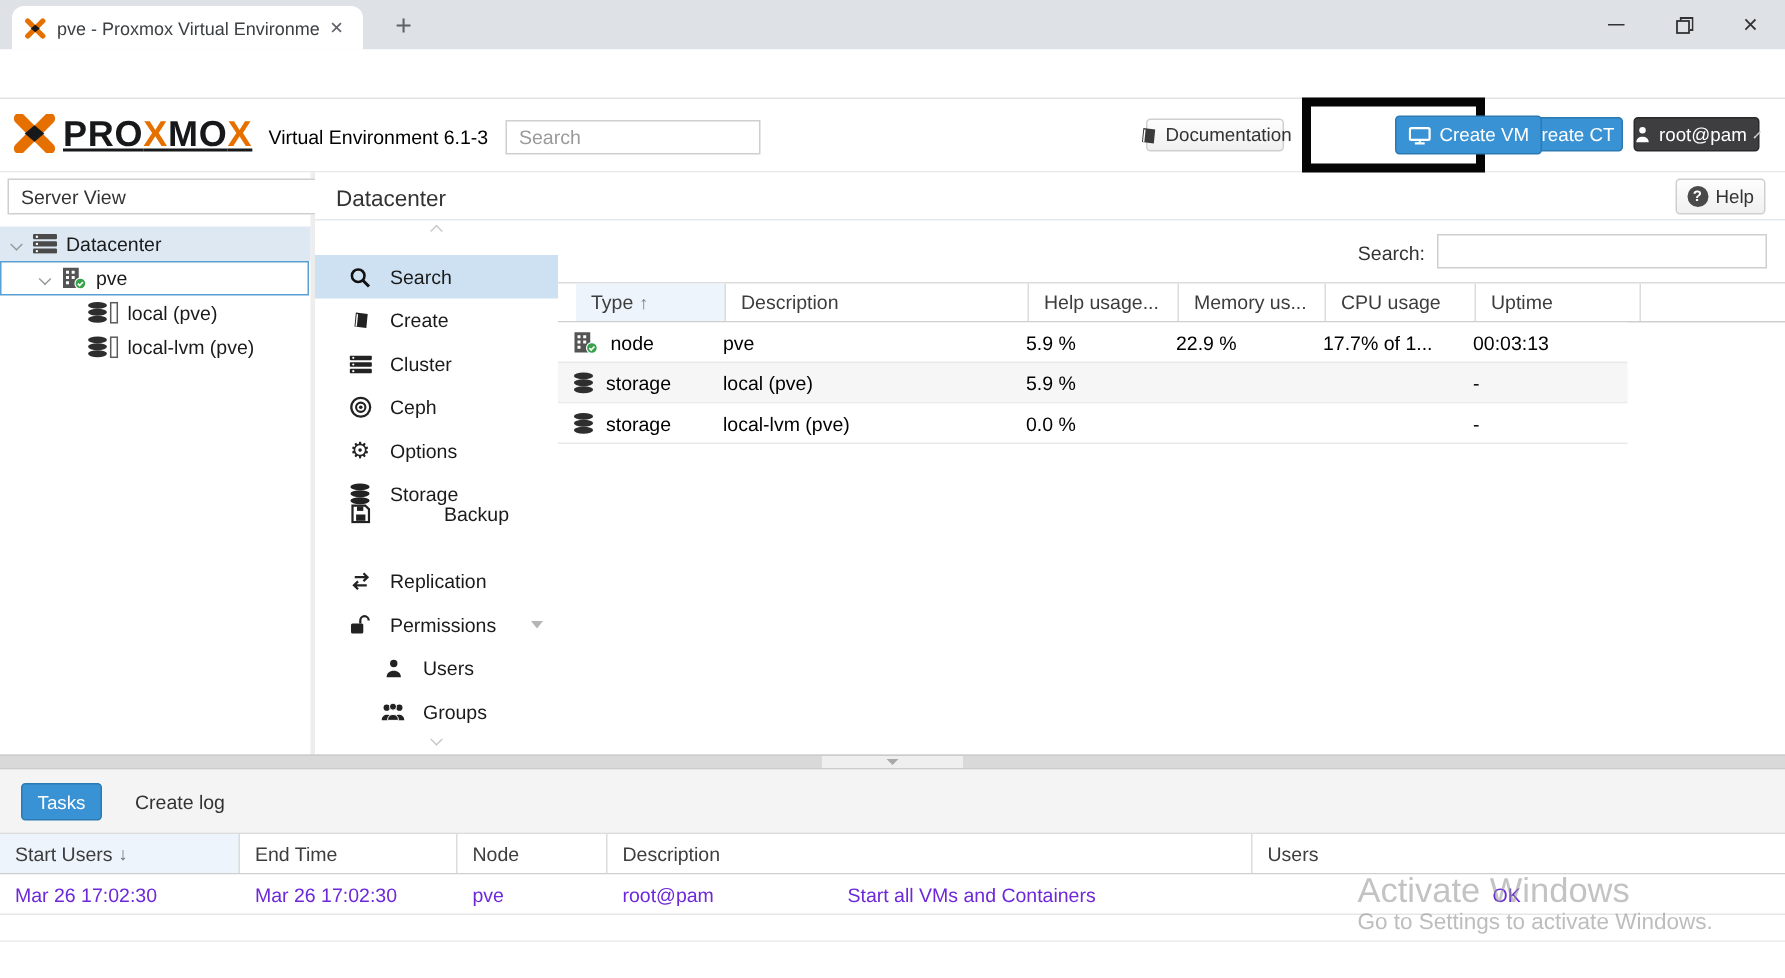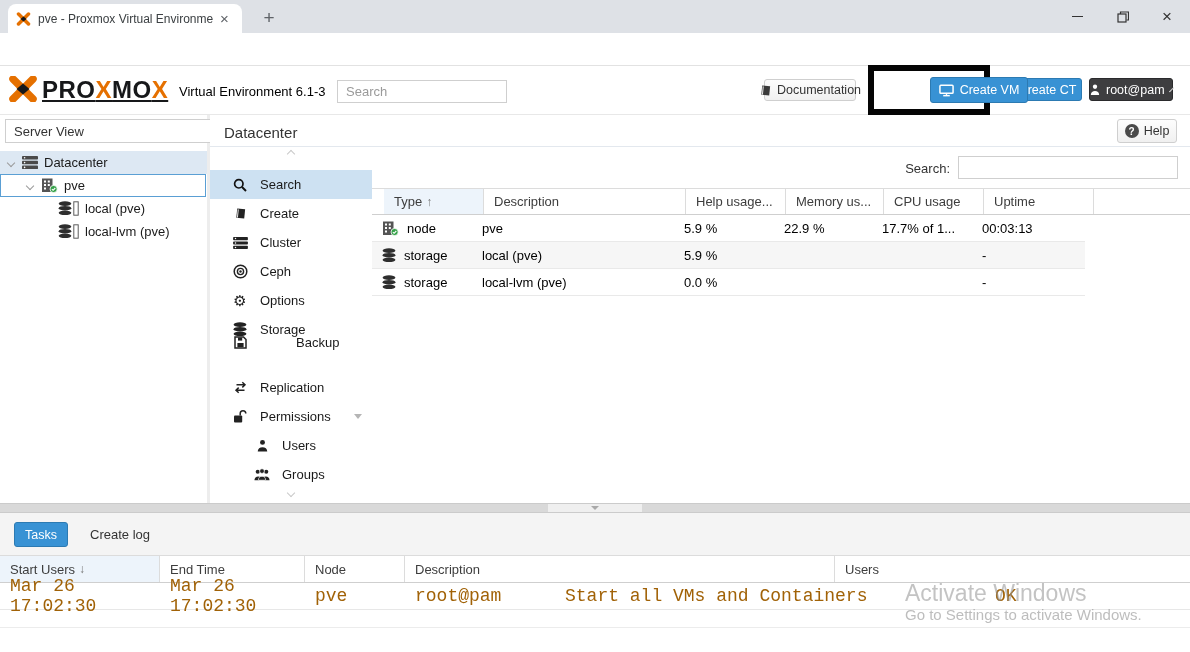--- a/index.html
+++ b/index.html
@@ -77,21 +77,21 @@
   .splithandle .t { width:0;height:0;border-left:4px solid transparent;border-right:4px solid transparent;border-top:4px solid #a9a9a9; }
 
   
   .bottombar { left:0; top:513px; width:1190px; height:42px; background:#f4f4f4; }
   .taskstab { left:14px; top:522px; width:54px; height:25px; }
   .clustertab { left:82px; top:522px; height:25px; padding:0 8px; display:flex; align-items:center; font-size:13px; color:#333; cursor:pointer; }
   .bhead { left:0; top:555px; width:1190px; height:28px; display:flex; border-top:1px solid #dcdcdc; border-bottom:1px solid #cfcfcf; background:#fff; }
   .bhead .hc { height:100%; border-right:1px solid #dcdcdc; padding-left:10px; display:flex; align-items:center; gap:4px; font-size:13px; color:#3d3d3d; cursor:pointer; }
   .bhead .hc.sorted { background:#edf4fb; }
   .brow { left:0; top:583px; width:1190px; height:27px; display:flex; align-items:center; border-bottom:1px solid #e7e7e7; background:#fff; cursor:pointer; }
-  .brow .c { padding-left:10px; font-size:18px; color:#a16207; height:100%; display:flex; align-items:center;font-family:Liberation Mono, monospace; }
+  .brow .c { padding-left:10px; font-size:13px; color:#6d28d9; height:100%; display:flex; align-items:center; }
   .statusline { left:0; top:627px; width:1190px; height:1px; background:#ececec; }
 
   
   .wm1 { left:905px; top:580px; font-size:23px; color:rgba(145,145,145,0.55); pointer-events:none; z-index:9; }
   .wm2 { left:905px; top:606px; font-size:15px; color:rgba(145,145,145,0.6); pointer-events:none; z-index:9; }
 </style>
 </head>
 <body>
 
 <div class="abs tabbar">

